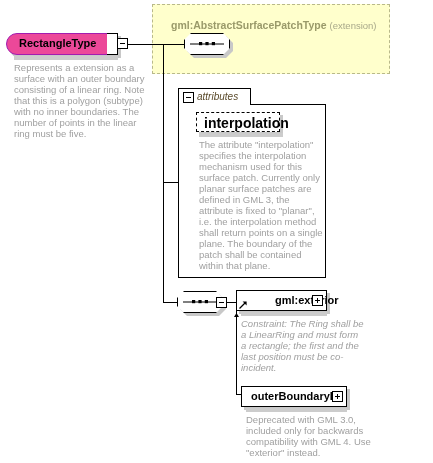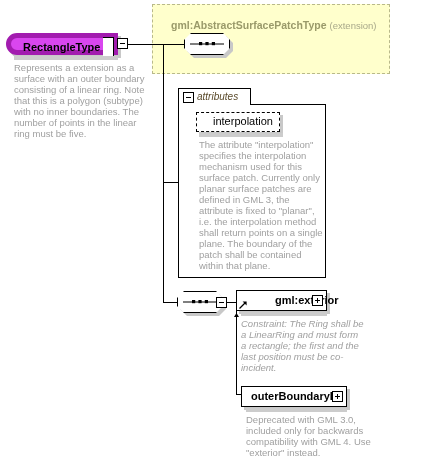--- a/index.html
+++ b/index.html
@@ -58,22 +58,22 @@
   .hline { height: 1px; }
   .vline { width: 1px; }
 
   
   .typebox {
     position: absolute;
     left: 6px;
     top: 33px;
     width: 112px;
     height: 22px;
-    background: #d946ef;
-    border: 5px solid #a21caf;
+    background: #ec4899;
+    border: 1px solid #a21caf;
     border-radius: 11px 0 0 11px;
     box-sizing: border-box;
     box-shadow: 3px 3px 0 0 #c8c8c8;
   }
   .typebox .tb-label {
     position: absolute;
     left: 12px;
     top: 3px;
     font-size: 11px;
     font-weight: bold;
@@ -209,24 +209,24 @@
     top: 112px;
     width: 84px;
     height: 20px;
     background: #ffffff;
     border: 1px dashed #000000;
     box-sizing: border-box;
     box-shadow: 3px 3px 0 0 #c8c8c8;
   }
   .attrbox .ab-label {
     position: absolute;
-    left: 16px;
+    left: 7px;
     top: 2px;
-    font-size: 11px;
-    font-weight: normal;
+    font-size: 14px;
+    font-weight: bold;
     color: #000000;
     white-space: nowrap;
   }
 
   
   .elembox {
     position: absolute;
     background: #ffffff;
     border: 1px solid #000000;
     box-sizing: border-box;

